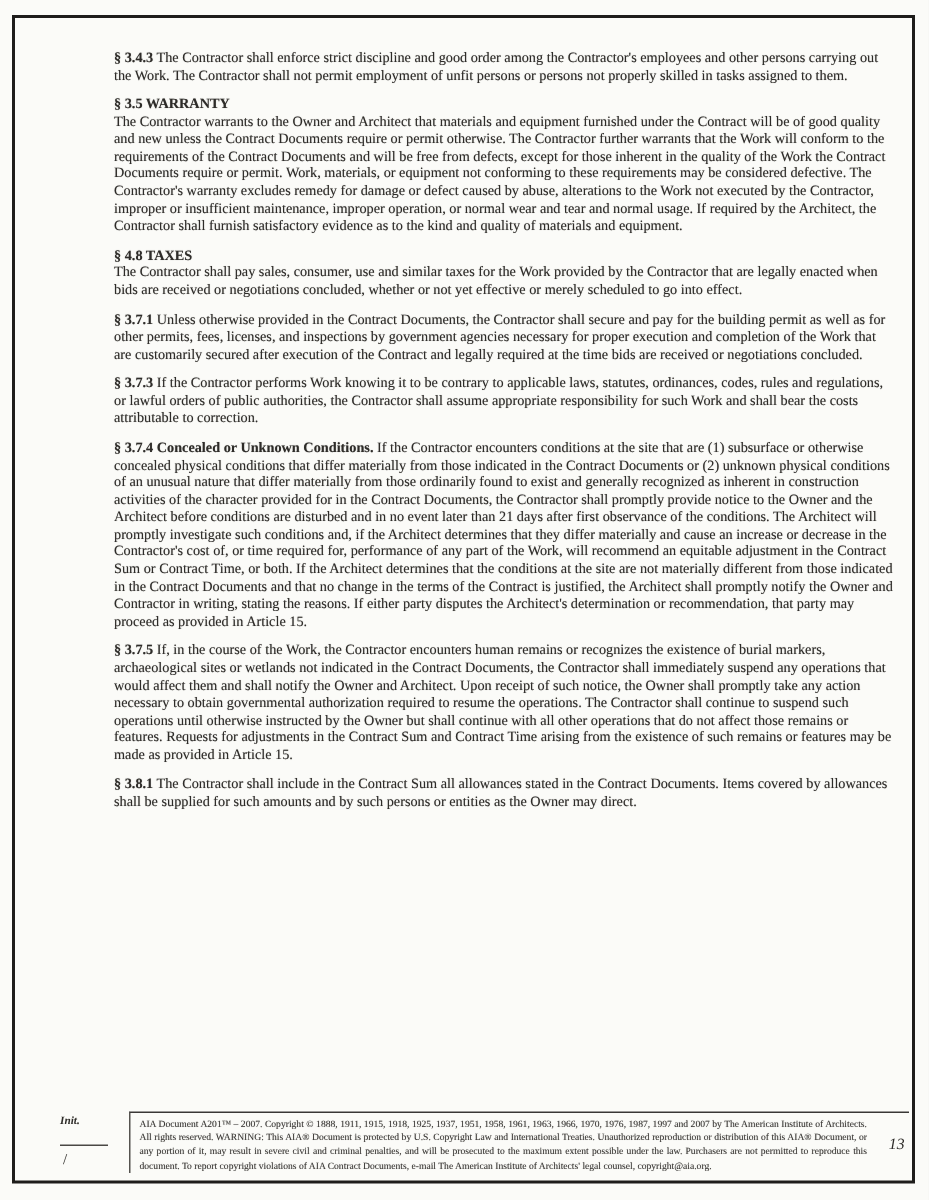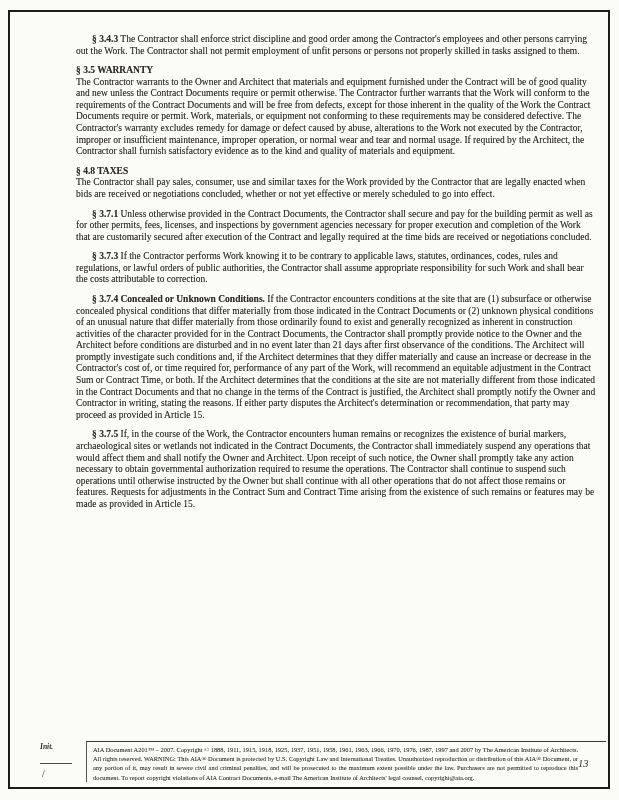--- a/index.html
+++ b/index.html
@@ -23,21 +23,21 @@
   }
   .content {
     position:absolute;
     left:76px; top:34px; width:520px;
     color:#2e2c29;
     font-size:9.5px;
     line-height:1.22;
     text-shadow:0 0 0.6px rgba(45,43,40,0.45);
   }
   .para { margin:0 0 8px; }
-  .lead { font-weight:bold;margin-left:16px; }
+  .lead { font-weight:bold; }
   .heading { font-weight:bold; margin:0; }
   .footer {
     position:absolute;
     left:14px; right:13px; bottom:18px;
     display:flex; align-items:stretch;
     color:#2e2c29;
   }
   .init-box {
     width:54px;
     padding:1px 6px 0 8px;
@@ -68,20 +68,21 @@
     flex:1;
     font-size:6.4px;
     line-height:1.45;
     color:#3b3936;
     text-align:justify;
     text-shadow:0 0 0.5px rgba(45,43,40,0.4);
   }
   .page-number {
     width:26px;
     font-size:10.5px;
+    text-align:right;
     align-self:center;
     padding-right:1px;
     font-style:italic;
   }
 </style>
 </head>
 <body>
 
 <div class="page">
   <div class="frame"></div>
@@ -98,20 +99,21 @@
 
     <p class="para"><b class="lead">§ 3.7.1</b> <span>Unless otherwise provided in the Contract Documents, the Contractor shall secure and pay for the building permit as well as for other permits, fees, licenses, and inspections by government agencies necessary for proper execution and completion of the Work that are customarily secured after execution of the Contract and legally required at the time bids are received or negotiations concluded.</span></p>
 
 
     <p class="para"><b class="lead">§ 3.7.3</b> <span>If the Contractor performs Work knowing it to be contrary to applicable laws, statutes, ordinances, codes, rules and regulations, or lawful orders of public authorities, the Contractor shall assume appropriate responsibility for such Work and shall bear the costs attributable to correction.</span></p>
 
     <p class="para"><b class="lead">§ 3.7.4 Concealed or Unknown Conditions.</b> <span>If the Contractor encounters conditions at the site that are (1) subsurface or otherwise concealed physical conditions that differ materially from those indicated in the Contract Documents or (2) unknown physical conditions of an unusual nature that differ materially from those ordinarily found to exist and generally recognized as inherent in construction activities of the character provided for in the Contract Documents, the Contractor shall promptly provide notice to the Owner and the Architect before conditions are disturbed and in no event later than 21 days after first observance of the conditions. The Architect will promptly investigate such conditions and, if the Architect determines that they differ materially and cause an increase or decrease in the Contractor's cost of, or time required for, performance of any part of the Work, will recommend an equitable adjustment in the Contract Sum or Contract Time, or both. If the Architect determines that the conditions at the site are not materially different from those indicated in the Contract Documents and that no change in the terms of the Contract is justified, the Architect shall promptly notify the Owner and Contractor in writing, stating the reasons. If either party disputes the Architect's determination or recommendation, that party may proceed as provided in Article 15.</span></p>
 
     <p class="para"><b class="lead">§ 3.7.5</b> <span>If, in the course of the Work, the Contractor encounters human remains or recognizes the existence of burial markers, archaeological sites or wetlands not indicated in the Contract Documents, the Contractor shall immediately suspend any operations that would affect them and shall notify the Owner and Architect. Upon receipt of such notice, the Owner shall promptly take any action necessary to obtain governmental authorization required to resume the operations. The Contractor shall continue to suspend such operations until otherwise instructed by the Owner but shall continue with all other operations that do not affect those remains or features. Requests for adjustments in the Contract Sum and Contract Time arising from the existence of such remains or features may be made as provided in Article 15.</span></p>
 
+    <p class="para"><b class="lead">§ 3.8.1</b> <span>The Contractor shall include in the Contract Sum all allowances stated in the Contract Documents. Items covered by allowances shall be supplied for such amounts and by such persons or entities as the Owner may direct.</span></p>
 
   </main>
 
   <footer class="footer">
     <div class="init-box">
       <span>Init.</span>
       <div class="init-line"></div>
       <div class="init-slash">/</div>
     </div>
     <div class="footer-right">

